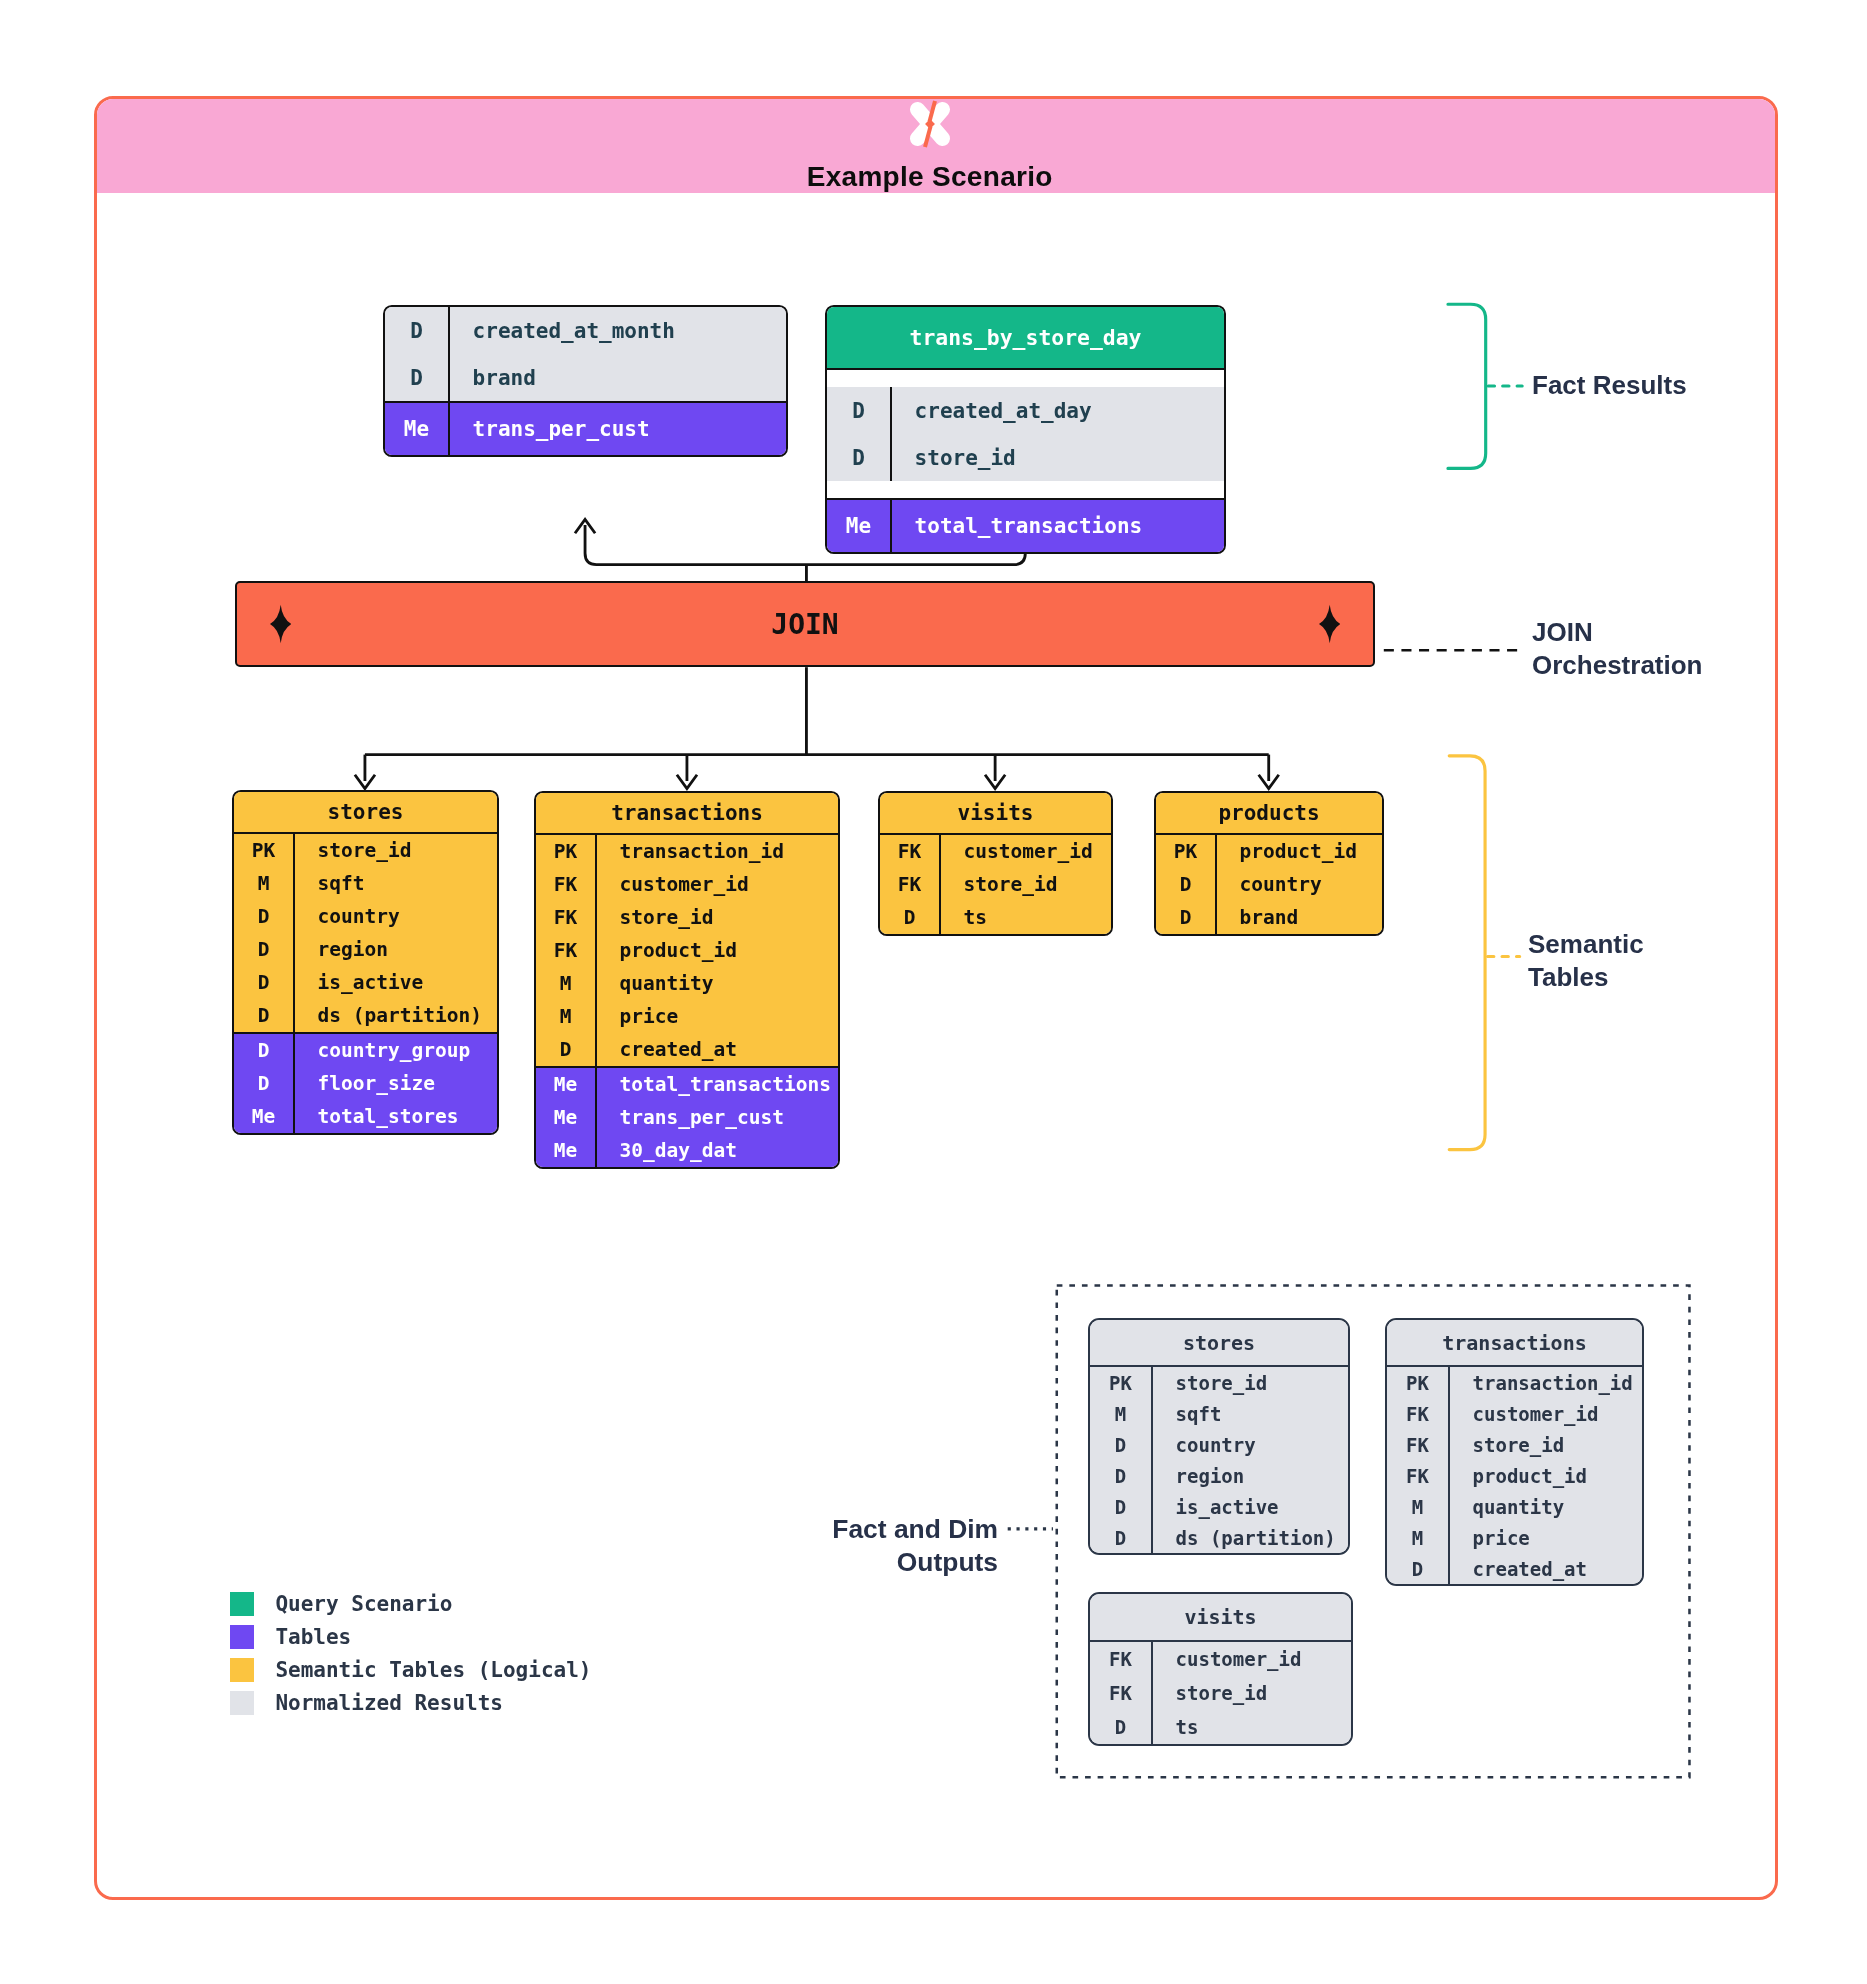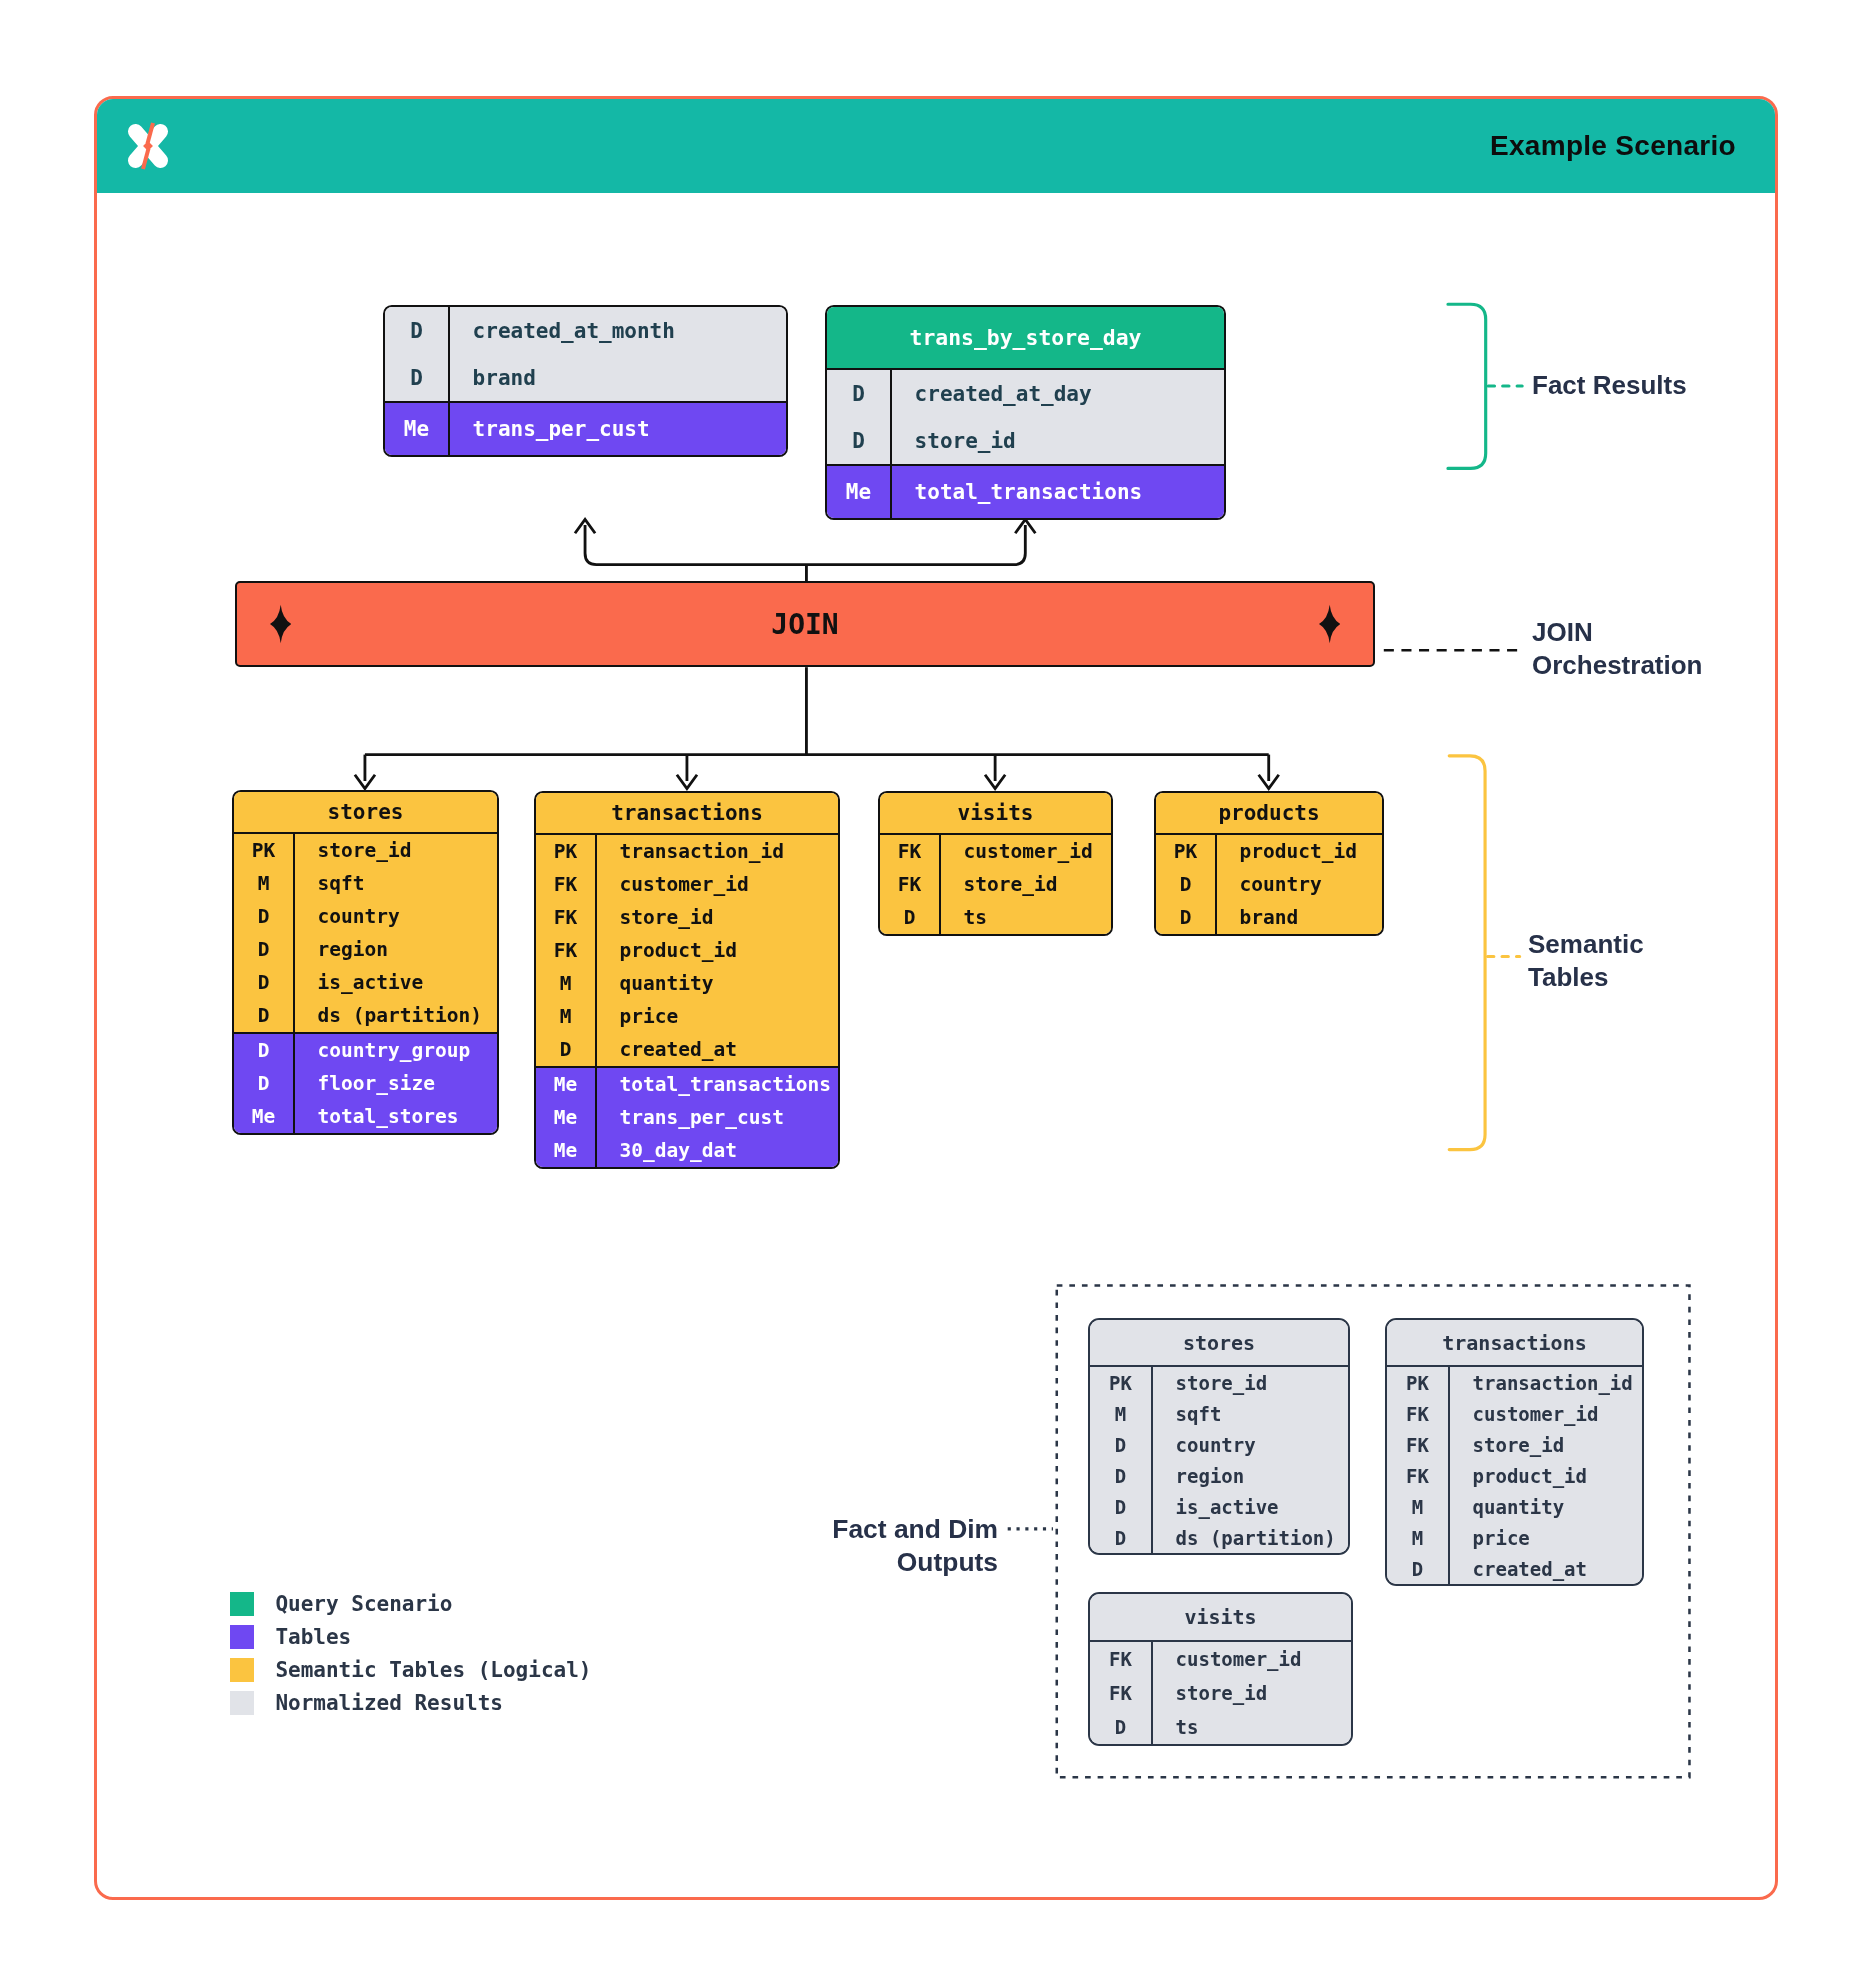--- a/index.html
+++ b/index.html
@@ -1,22 +1,22 @@
 <!DOCTYPE html>
 <html style="font-size:10px"><head>
 <meta charset="utf-8">
 <style>
   html,body{margin:0;padding:0;background:#ffffff;}
   .page{position:relative;width:1868px;height:1985px;background:#fff;overflow:hidden;
         font-family:"Liberation Sans", sans-serif;}
   .card{position:absolute;left:94px;top:96px;width:1678px;height:1798px;
         border:3.1px solid #FA6A4D;border-radius:19px;background:#fff;overflow:hidden;}
-  .card-header{position:absolute;left:0;top:0;width:100%;height:94px;background:#14b8a6;
+  .card-header{position:absolute;left:0;top:0;width:100%;height:94px;background:#f9a8d4;
         display:flex;align-items:center;justify-content:space-between;box-sizing:border-box;
-        padding:0 39px 0 26.4px;}
+        padding:0 39px 0 26.4px;flex-direction:column;}
   .card-title{font-size:28px;font-weight:bold;color:#0d0d0d;letter-spacing:0.3px;}
   .logo{width:50px;height:50px;}
 
   svg.overlay{position:absolute;left:0;top:0;pointer-events:none;}
 
   
   .dtable{position:absolute;box-sizing:border-box;border:2.5px solid #111;border-radius:8.8px;
           overflow:hidden;display:flex;flex-direction:column;
           font-family:"DejaVu Sans Mono","Liberation Mono",monospace;font-weight:bold;}
   .dt-header{display:flex;align-items:center;justify-content:center;box-sizing:border-box;}
@@ -131,21 +131,21 @@
             <span class="dt-field">brand</span>
           </div>
         </div>
         <div class="dt-metrics">
           <div class="dt-row" style="height: 52px;">
             <span class="dt-key" style="width: 65px;">Me</span>
             <span class="dt-field">trans_per_cust</span>
           </div>
         </div>
       </div>
-    <div class="dtable qt" style="left:728px;top:206px;width:401px;">
+    <div class="dtable qt" style="left:728px;top:206px;width:401px;gap:17px;">
         <div class="dt-header" style="height: 63px;">trans_by_store_day</div>
         <div class="dt-body">
           <div class="dt-row" style="height: 47px;">
             <span class="dt-key" style="width: 65px;">D</span>
             <span class="dt-field">created_at_day</span>
           </div>
           <div class="dt-row" style="height: 47px;">
             <span class="dt-key" style="width: 65px;">D</span>
             <span class="dt-field">store_id</span>
           </div>

